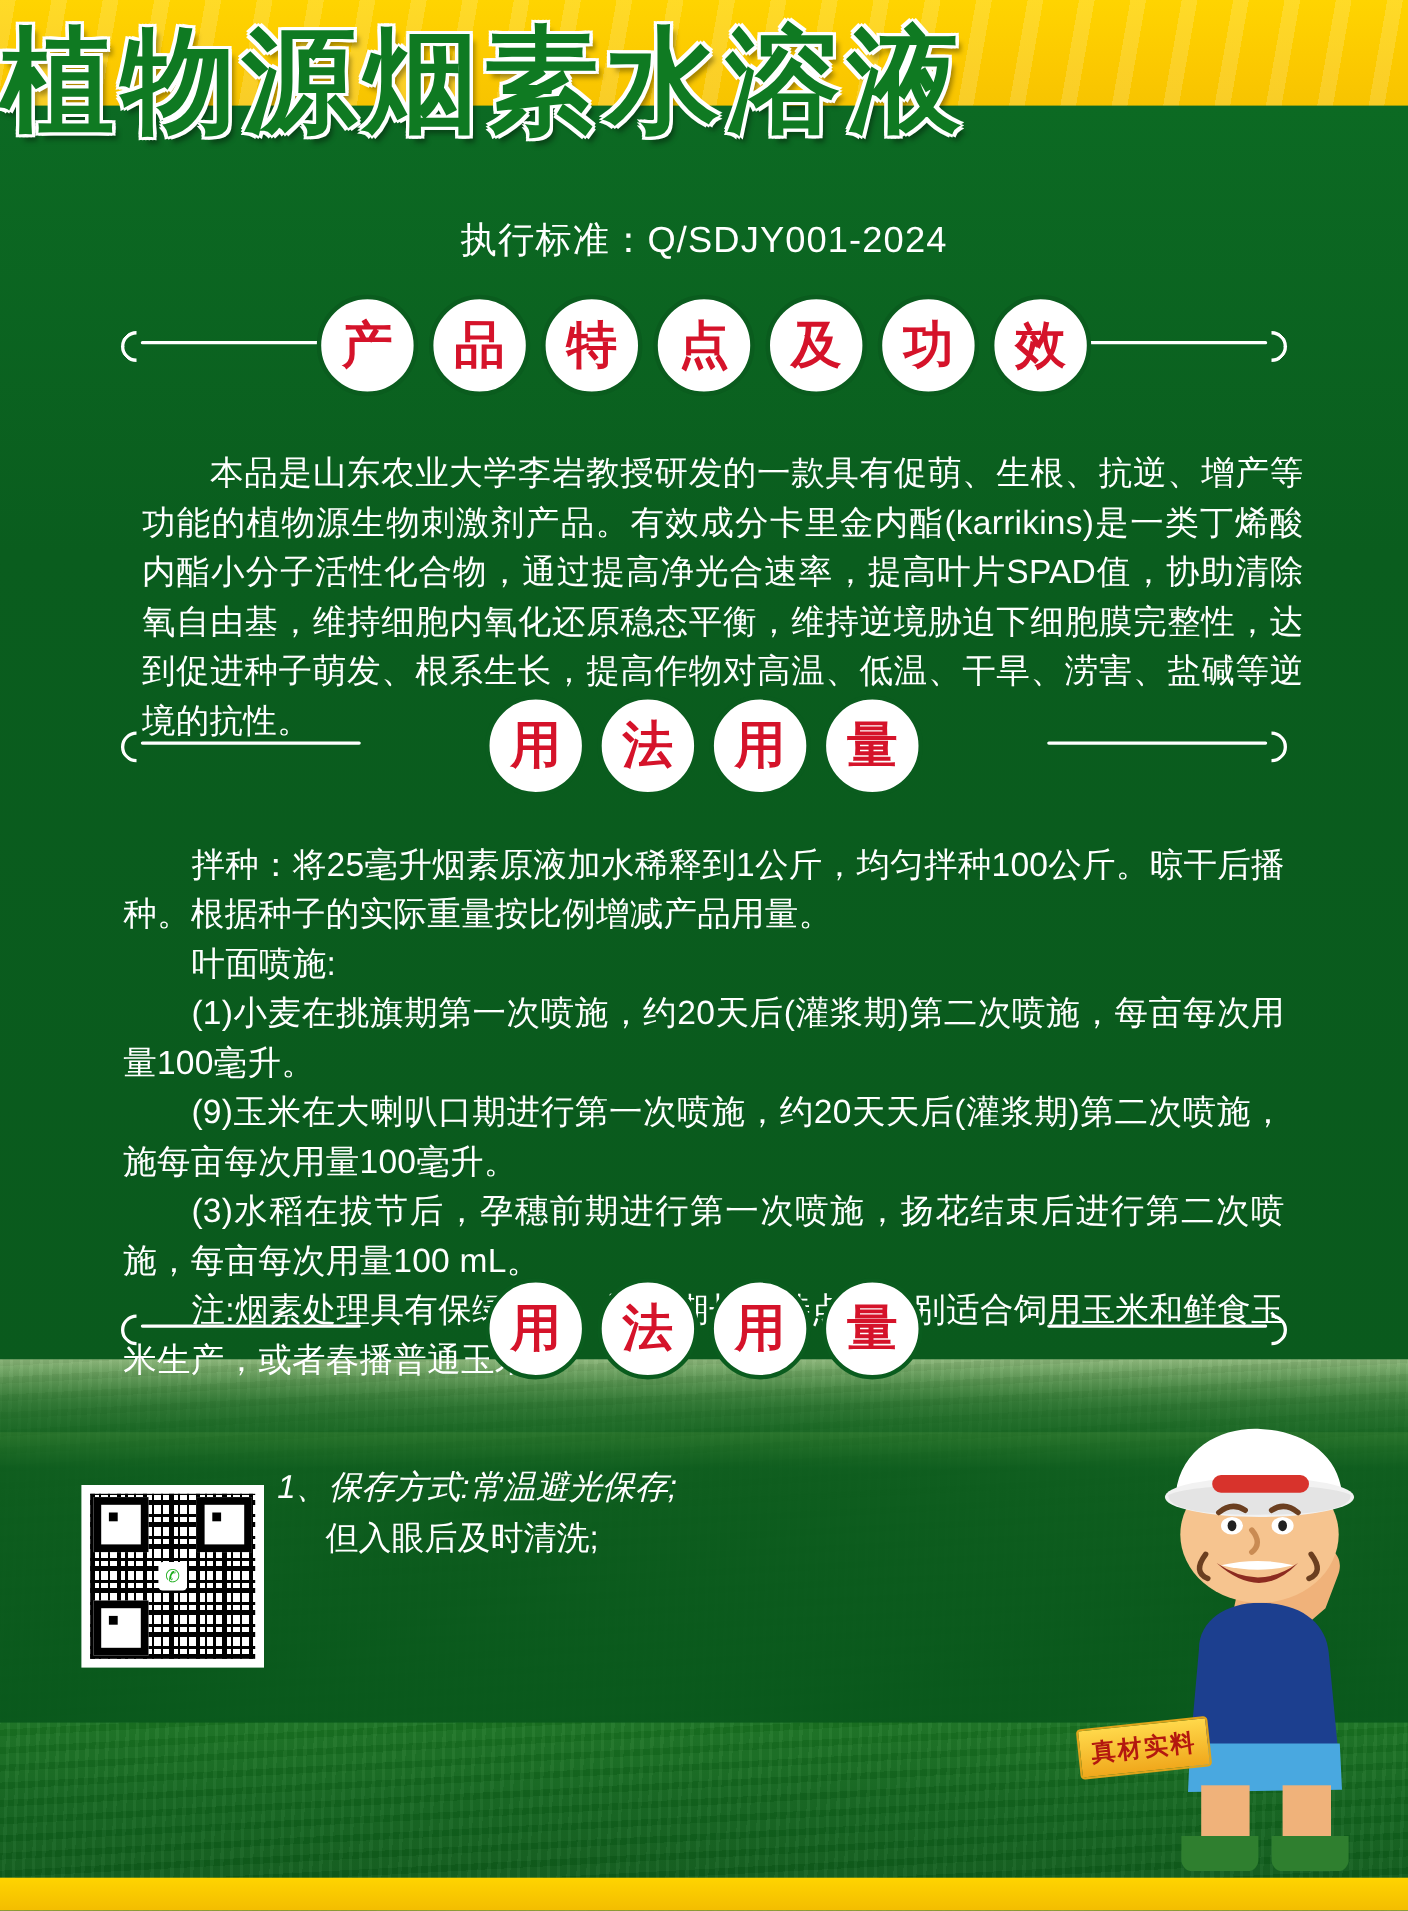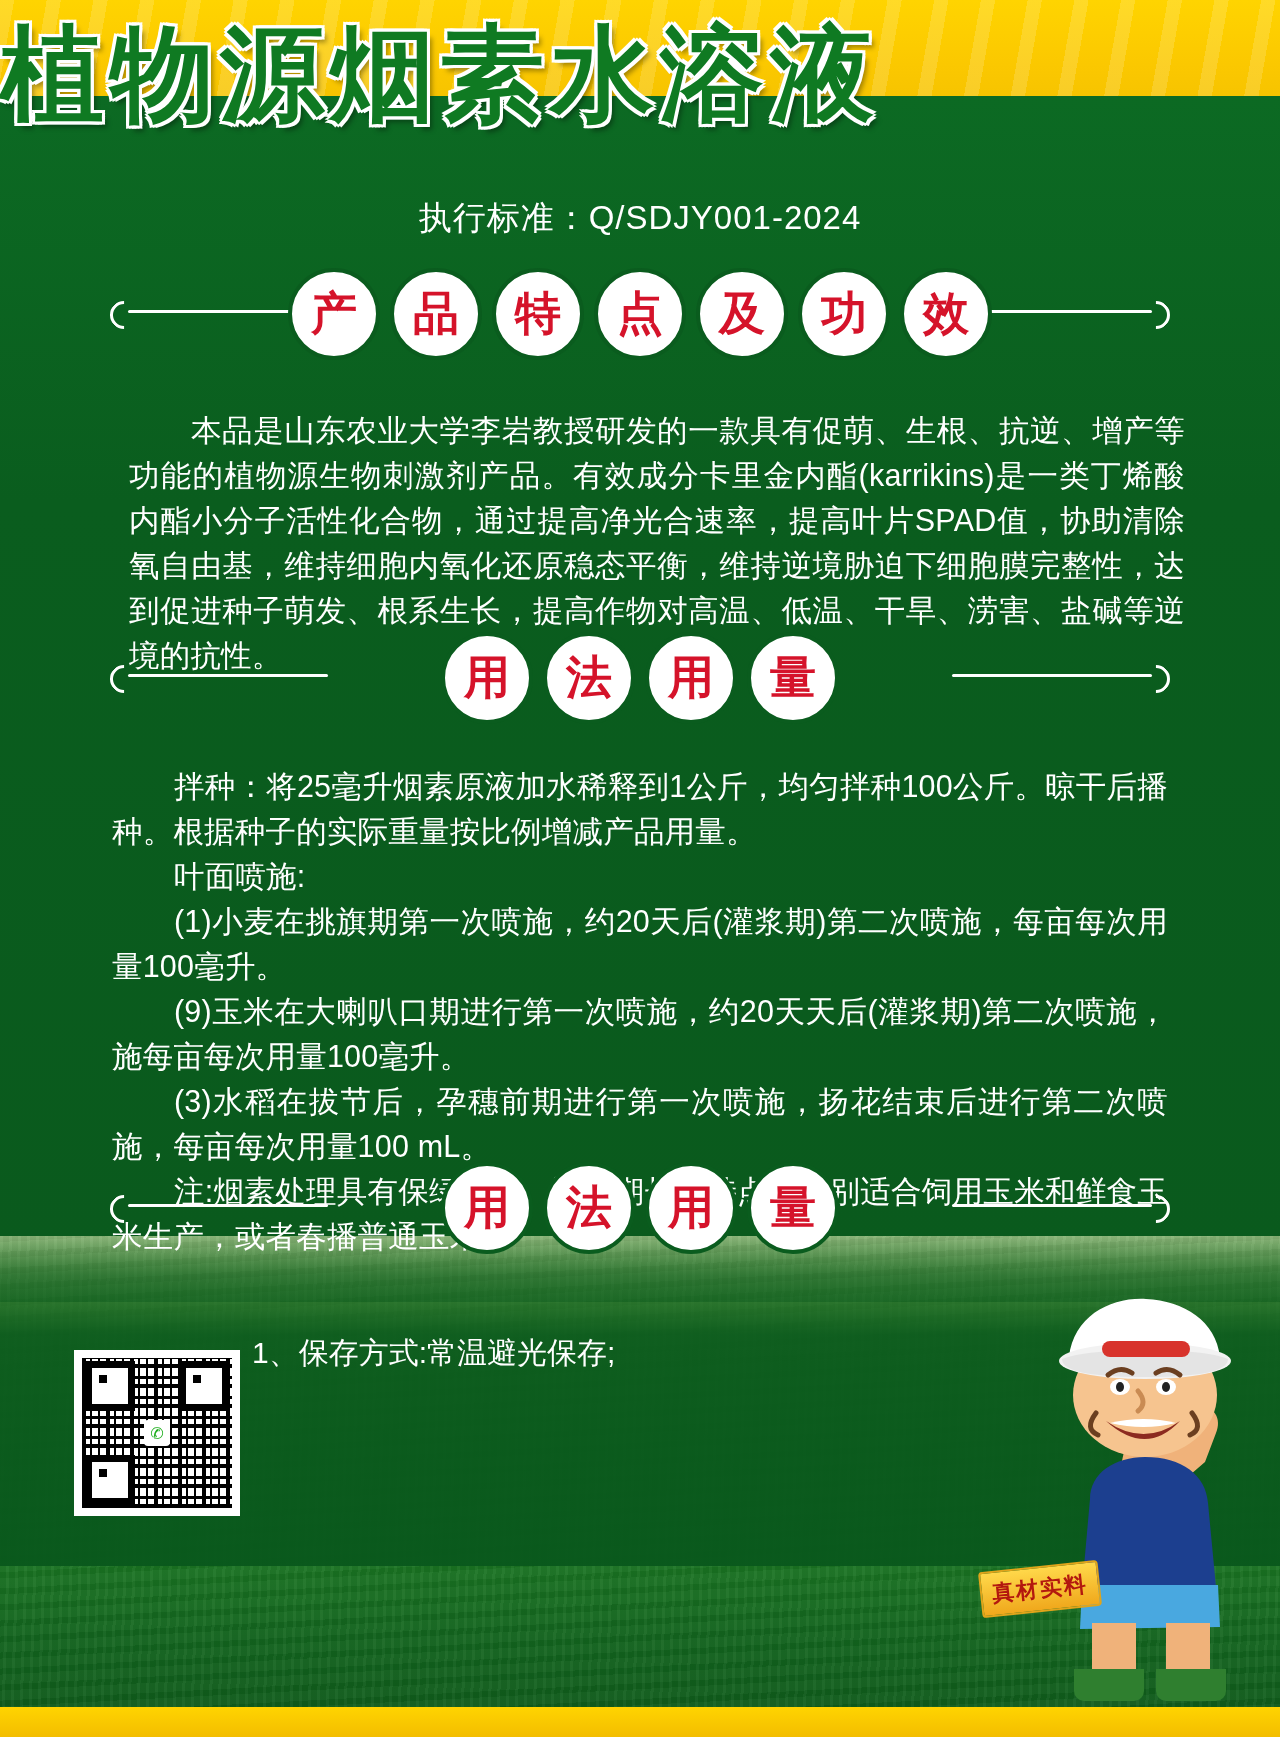--- a/index.html
+++ b/index.html
@@ -177,21 +177,21 @@
   
   .notes-list {
     position: absolute;
     left: 252px;
     top: 1330px;
     width: 700px;
     color: #ffffff;
     font-size: 30px;
     line-height: 46px;
   }
-  .notes-list .ln { display: block; }
+  .notes-list .ln { display: block; font-style: italic; }
   .notes-list .sub { display: block; padding-left: 44px; }
   
   .qr {
     position: absolute;
     left: 74px;
     top: 1350px;
     width: 150px;
     height: 150px;
     background: #ffffff;
     padding: 8px;
@@ -323,20 +323,21 @@
     <div class="badges">
       <div class="badge">用</div>
       <div class="badge">法</div>
       <div class="badge">用</div>
       <div class="badge">量</div>
     </div>
   </div>
 
   <div class="notes-list">
     <span class="ln">1、保存方式:常温避光保存;</span>
+    <span class="sub">但入眼后及时清洗;</span>
   </div>
 
   <div class="qr">
     <div class="qr-inner">
       <div class="qr-eye tl"></div>
       <div class="qr-eye tr"></div>
       <div class="qr-eye bl"></div>
       <div class="qr-center">✆</div>
     </div>
   </div>

